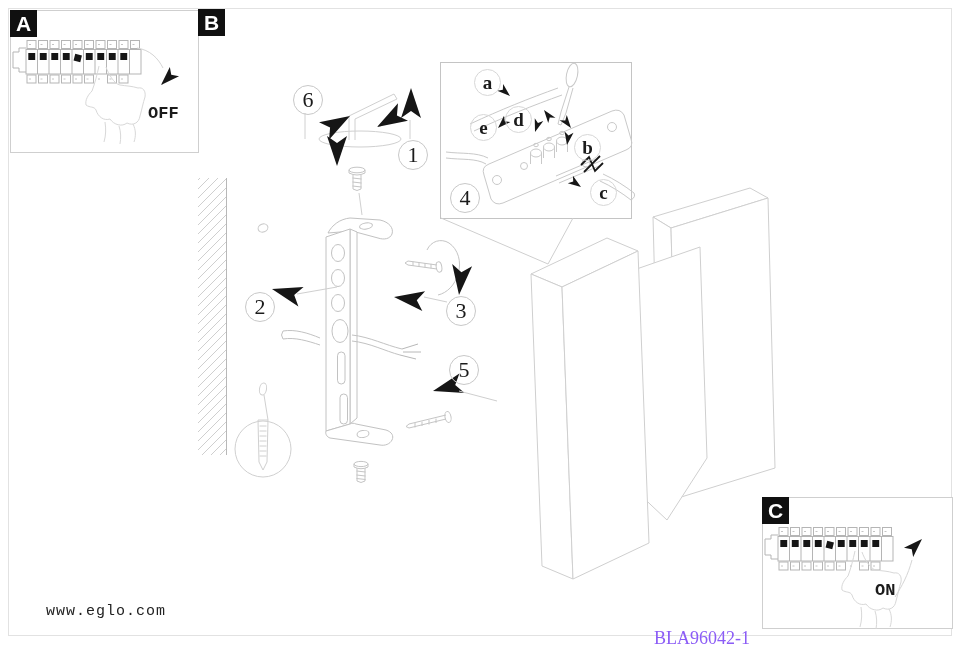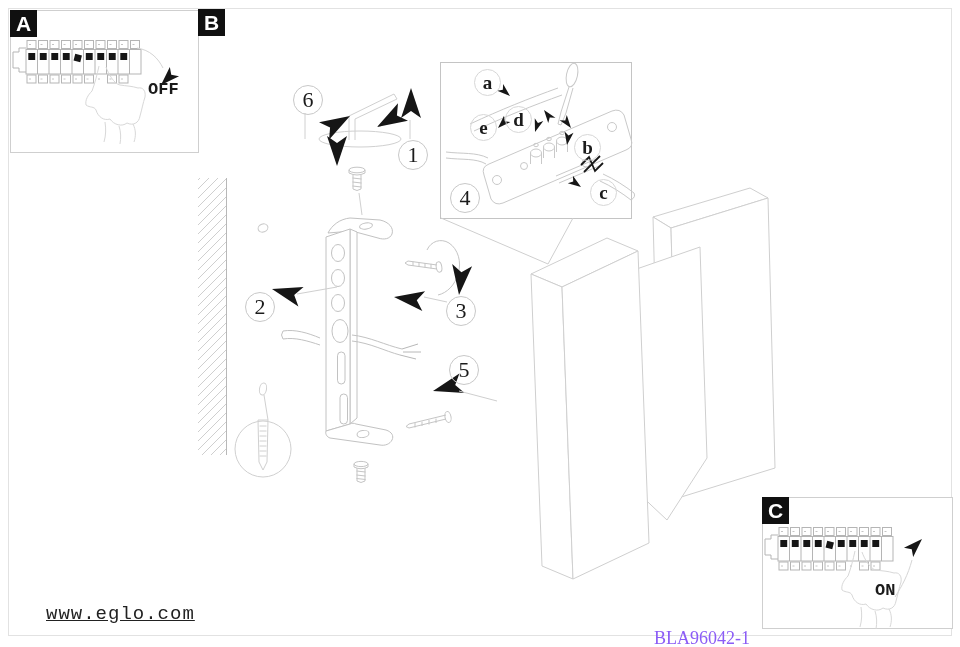--- a/index.html
+++ b/index.html
@@ -13,21 +13,21 @@
   .tag{position:absolute;width:27px;height:27px;background:#101010;color:#fff;z-index:5;
        font-family:"Liberation Sans",sans-serif;font-weight:bold;font-size:21px;
        display:flex;align-items:center;justify-content:center;}
   svg.art{position:absolute;left:0;top:0;z-index:3;}
   .num{position:absolute;width:28px;height:28px;border:1px solid #c8c8c8;border-radius:50%;
        display:flex;align-items:center;justify-content:center;font-size:22px;z-index:4;background:transparent;}
   .letter{position:absolute;width:25px;height:25px;border:1px solid #d7d7d7;border-radius:50%;
        display:flex;align-items:center;justify-content:center;font-size:19px;font-weight:bold;z-index:4;}
   .switchtxt{position:absolute;z-index:4;font-family:"Liberation Mono",monospace;font-weight:bold;font-size:17px;}
   .site{position:absolute;left:46px;top:603px;z-index:4;font-family:"Liberation Mono",monospace;
-        font-size:19px;letter-spacing:1px;color:#222;text-decoration:underline;}
+        font-size:15px;letter-spacing:1px;color:#222;}
   .model{position:absolute;left:654px;top:628px;z-index:4;font-size:18px;color:#8b5cf6;}
 </style>
 </head>
 <body>
 
 <div class="page">
   <div class="frame"></div>
 
   <div class="box box-a"></div>
   <div class="box box-c"></div>
@@ -234,18 +234,18 @@
   <div class="num" style="left:450px;top:183px">4</div>
   <div class="num" style="left:449px;top:355px">5</div>
   <div class="num" style="left:293px;top:85px">6</div>
 
   <div class="letter" style="left:474px;top:69px">a</div>
   <div class="letter" style="left:574px;top:134px">b</div>
   <div class="letter" style="left:590px;top:179px">c</div>
   <div class="letter" style="left:505px;top:106px">d</div>
   <div class="letter" style="left:470px;top:114px">e</div>
 
-  <div class="switchtxt" style="left:148px;top:80px">OFF</div>
+  <div class="switchtxt" style="left:148px;top:104px">OFF</div>
   <div class="switchtxt" style="left:875px;top:581px">ON</div>
 
   <div class="site">www.eglo.com</div>
   <div class="model">BLA96042-1</div>
 </div>
 
 </body></html>

